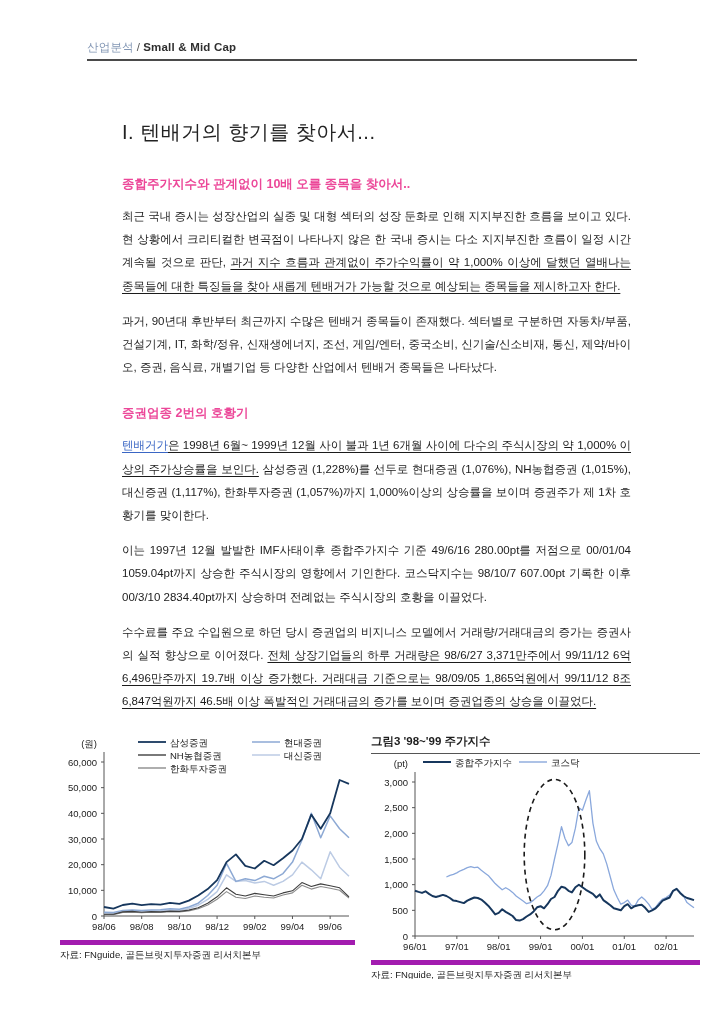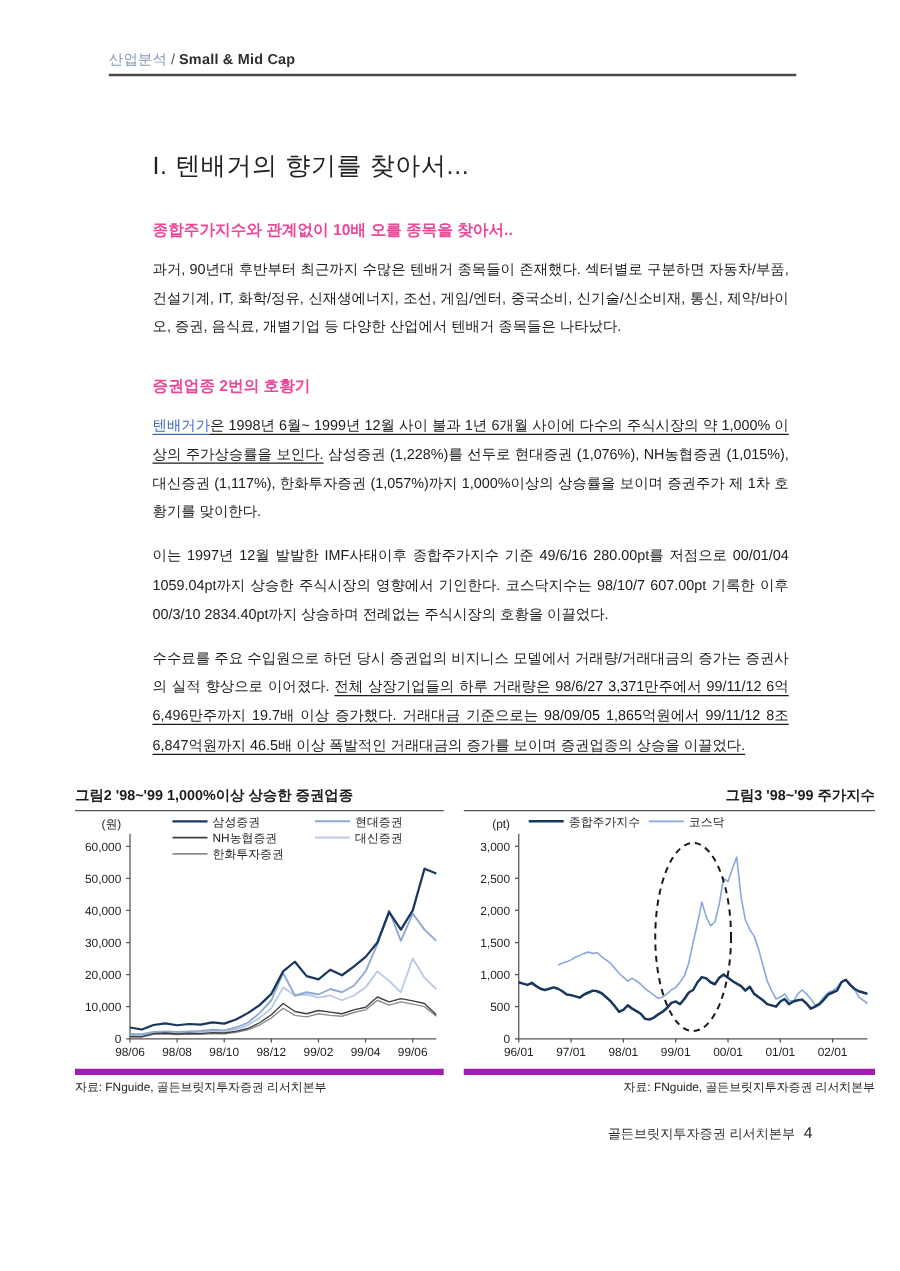--- a/index.html
+++ b/index.html
@@ -16,21 +16,21 @@
   .content{margin-left:62px;width:509px;}
   h1.title{font-size:20px;font-weight:normal;color:#222;margin:58px 0 0 0;letter-spacing:.5px;}
   h2.sub{font-size:12.5px;color:#ec4899;font-weight:bold;margin:30px 0 0 0;}
   h2.sub2{margin-top:26px;}
   p.body{font-size:11.5px;line-height:23.2px;text-align:justify;margin:12px 0 0 0;color:#1b1b1b;}
   .ul{text-decoration:underline;text-underline-offset:3px;}
   .link{color:#3a66c4;}
   .charts{display:flex;gap:16px;margin-top:20px;width:640px;}
   figure.chart{margin:0;padding:0;}
   .chart-l{width:295px;}
-  .chart-r{width:329px;text-align:right;}
+  .chart-r{width:329px;}
   .chart-title{font-size:11.5px;font-weight:bold;color:#1d1d1d;border-bottom:1.5px solid #555;padding-bottom:4px;white-space:nowrap;}
   .chart-canvas{margin-top:2px;height:204px;}
   .chart-source{font-size:9.5px;color:#222;border-top:5px solid #a21caf;padding-top:4px;}
   .footer{margin-top:22px;text-align:right;font-size:10.5px;color:#2f2f2f;padding-right:50px;}
   .pgnum{font-size:12.5px;margin-left:7px;color:#222;}
 </style>
 </head>
 <body>
 
 <div class="page">
@@ -38,35 +38,35 @@
   <div class="header">
     <span class="hdr-cat">산업분석</span><span class="hdr-sep">/</span><span class="hdr-title">Small &amp; Mid Cap</span>
   </div>
   <div class="hdr-rule"></div>
 
   <div class="content">
     <h1 class="title">I. 텐배거의 향기를 찾아서...</h1>
 
     <h2 class="sub">종합주가지수와 관계없이 10배 오를 종목을 찾아서..</h2>
 
+    <p class="body"><span>최근 국내 증시는 성장산업의 실종 및 대형 섹터의 성장 둔화로 인해 지지부진한 흐름을 보이고 있다. 현 상황에서 크리티컬한 변곡점이 나타나지 않은 한 국내 증시는 다소 지지부진한 흐름이 일정 시간 계속될 것으로 판단, </span><span class="ul">과거 지수 흐름과 관계없이 주가수익률이 약 1,000% 이상에 달했던 열배나는 종목들에 대한 특징들을 찾아 새롭게 텐배거가 가능할 것으로 예상되는 종목들을 제시하고자 한다.</span></p>
 
     <p class="body">과거, 90년대 후반부터 최근까지 수많은 텐배거 종목들이 존재했다. 섹터별로 구분하면 자동차/부품, 건설기계, IT, 화학/정유, 신재생에너지, 조선, 게임/엔터, 중국소비, 신기술/신소비재, 통신, 제약/바이오, 증권, 음식료, 개별기업 등 다양한 산업에서 텐배거 종목들은 나타났다.</p>
 
     <h2 class="sub sub2">증권업종 2번의 호황기</h2>
 
     <p class="body"><span class="link ul">텐배거가</span><span class="ul">은 1998년 6월~ 1999년 12월 사이 불과 1년 6개월 사이에 다수의 주식시장의 약 1,000% 이상의 주가상승률을 보인다.</span><span> 삼성증권 (1,228%)를 선두로 현대증권 (1,076%), NH농협증권 (1,015%), 대신증권 (1,117%), 한화투자증권 (1,057%)까지 1,000%이상의 상승률을 보이며 증권주가 제 1차 호황기를 맞이한다.</span></p>
 
     <p class="body">이는 1997년 12월 발발한 IMF사태이후 종합주가지수 기준 49/6/16 280.00pt를 저점으로 00/01/04 1059.04pt까지 상승한 주식시장의 영향에서 기인한다. 코스닥지수는 98/10/7 607.00pt 기록한 이후 00/3/10 2834.40pt까지 상승하며 전례없는 주식시장의 호황을 이끌었다.</p>
 
     <p class="body"><span>수수료를 주요 수입원으로 하던 당시 증권업의 비지니스 모델에서 거래량/거래대금의 증가는 증권사의 실적 향상으로 이어졌다. </span><span class="ul">전체 상장기업들의 하루 거래량은 98/6/27 3,371만주에서 99/11/12 6억 6,496만주까지 19.7배 이상 증가했다. 거래대금 기준으로는 98/09/05 1,865억원에서 99/11/12 8조 6,847억원까지 46.5배 이상 폭발적인 거래대금의 증가를 보이며 증권업종의 상승을 이끌었다.</span></p>
   </div>
 
   <div class="charts">
     <figure class="chart chart-l">
-      <div class="chart-title">그림2 '98~'99 1,000%이상  상승한  증권업종</div>
       <div class="chart-canvas"><svg width="295" height="204" viewBox="0 0 295 204" style="font-family:'Liberation Sans','DejaVu Sans',sans-serif">
             <line x1="44" y1="16" x2="44" y2="180" stroke="#555" stroke-width="1"></line>
             <line x1="44" y1="180" x2="289" y2="180" stroke="#555" stroke-width="1"></line>
             <line x1="41" y1="180" x2="44" y2="180" stroke="#555" stroke-width="1"></line>
             <text x="37" y="183.5" text-anchor="end" font-size="9.5" fill="#222">0</text>
             <line x1="41" y1="154.33333333333334" x2="44" y2="154.33333333333334" stroke="#555" stroke-width="1"></line>
             <text x="37" y="157.83333333333334" text-anchor="end" font-size="9.5" fill="#222">10,000</text>
             <line x1="41" y1="128.66666666666669" x2="44" y2="128.66666666666669" stroke="#555" stroke-width="1"></line>
             <text x="37" y="132.16666666666669" text-anchor="end" font-size="9.5" fill="#222">20,000</text>
             <line x1="41" y1="103" x2="44" y2="103" stroke="#555" stroke-width="1"></line>

